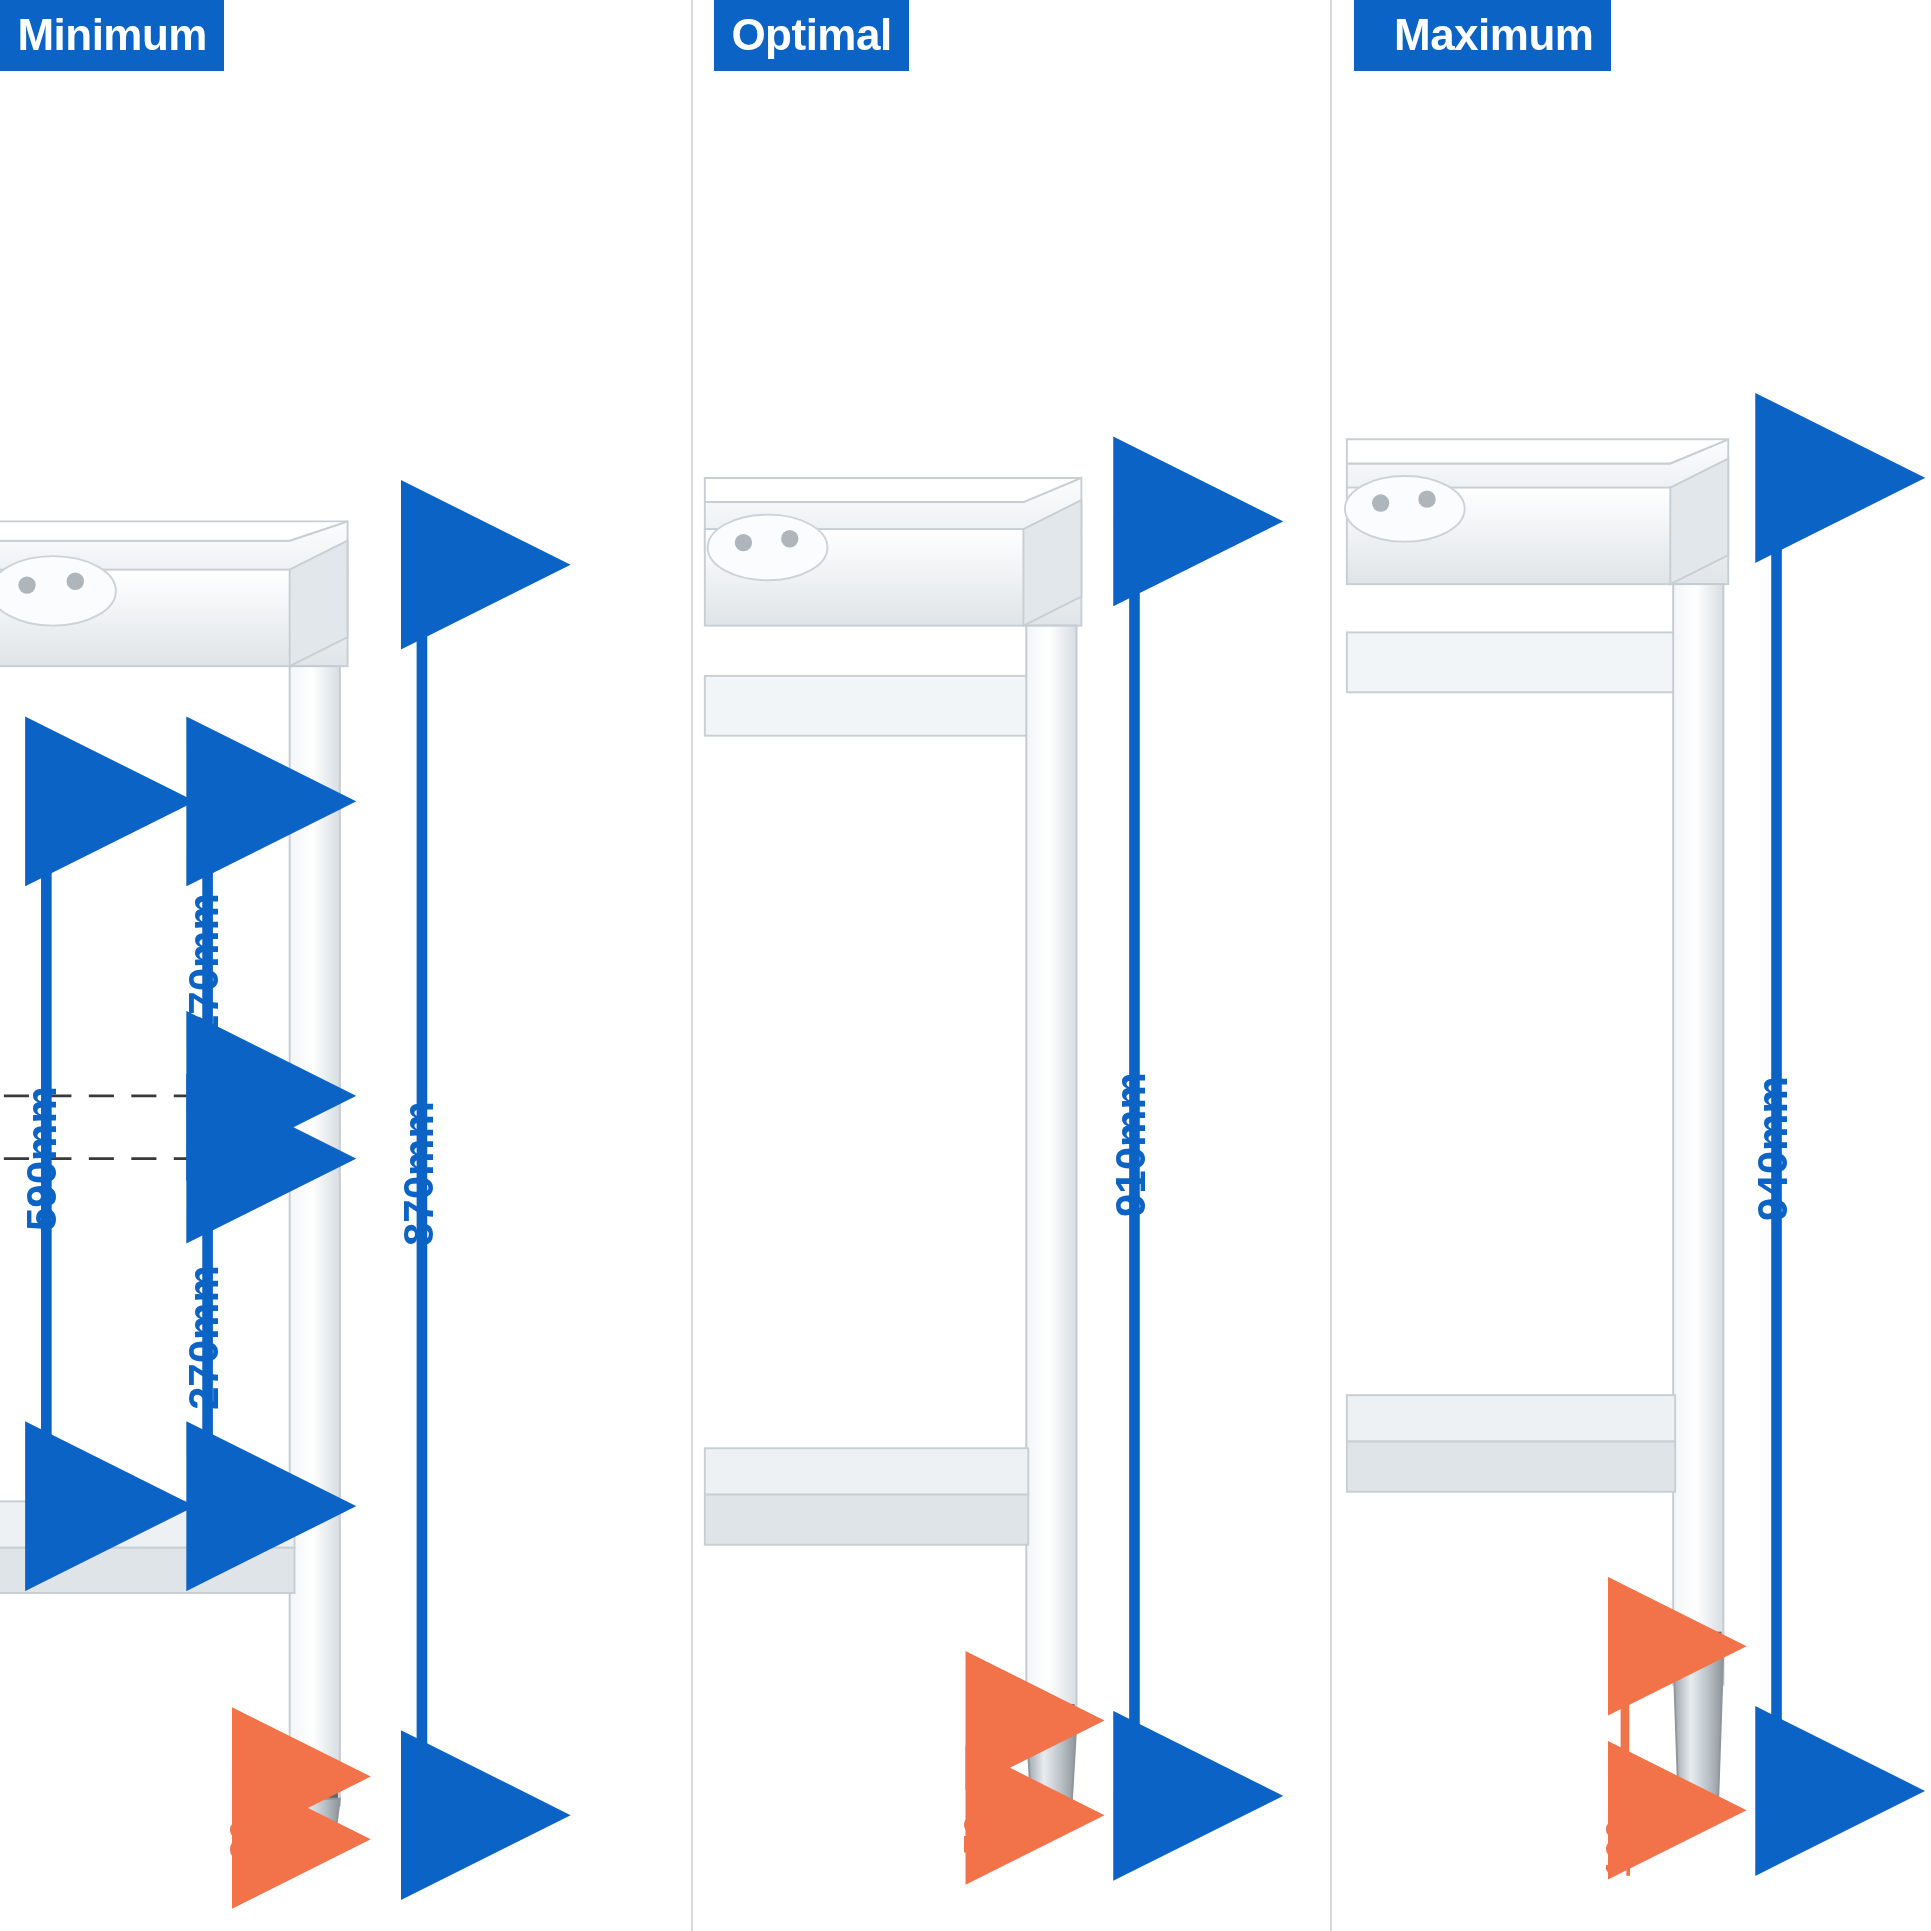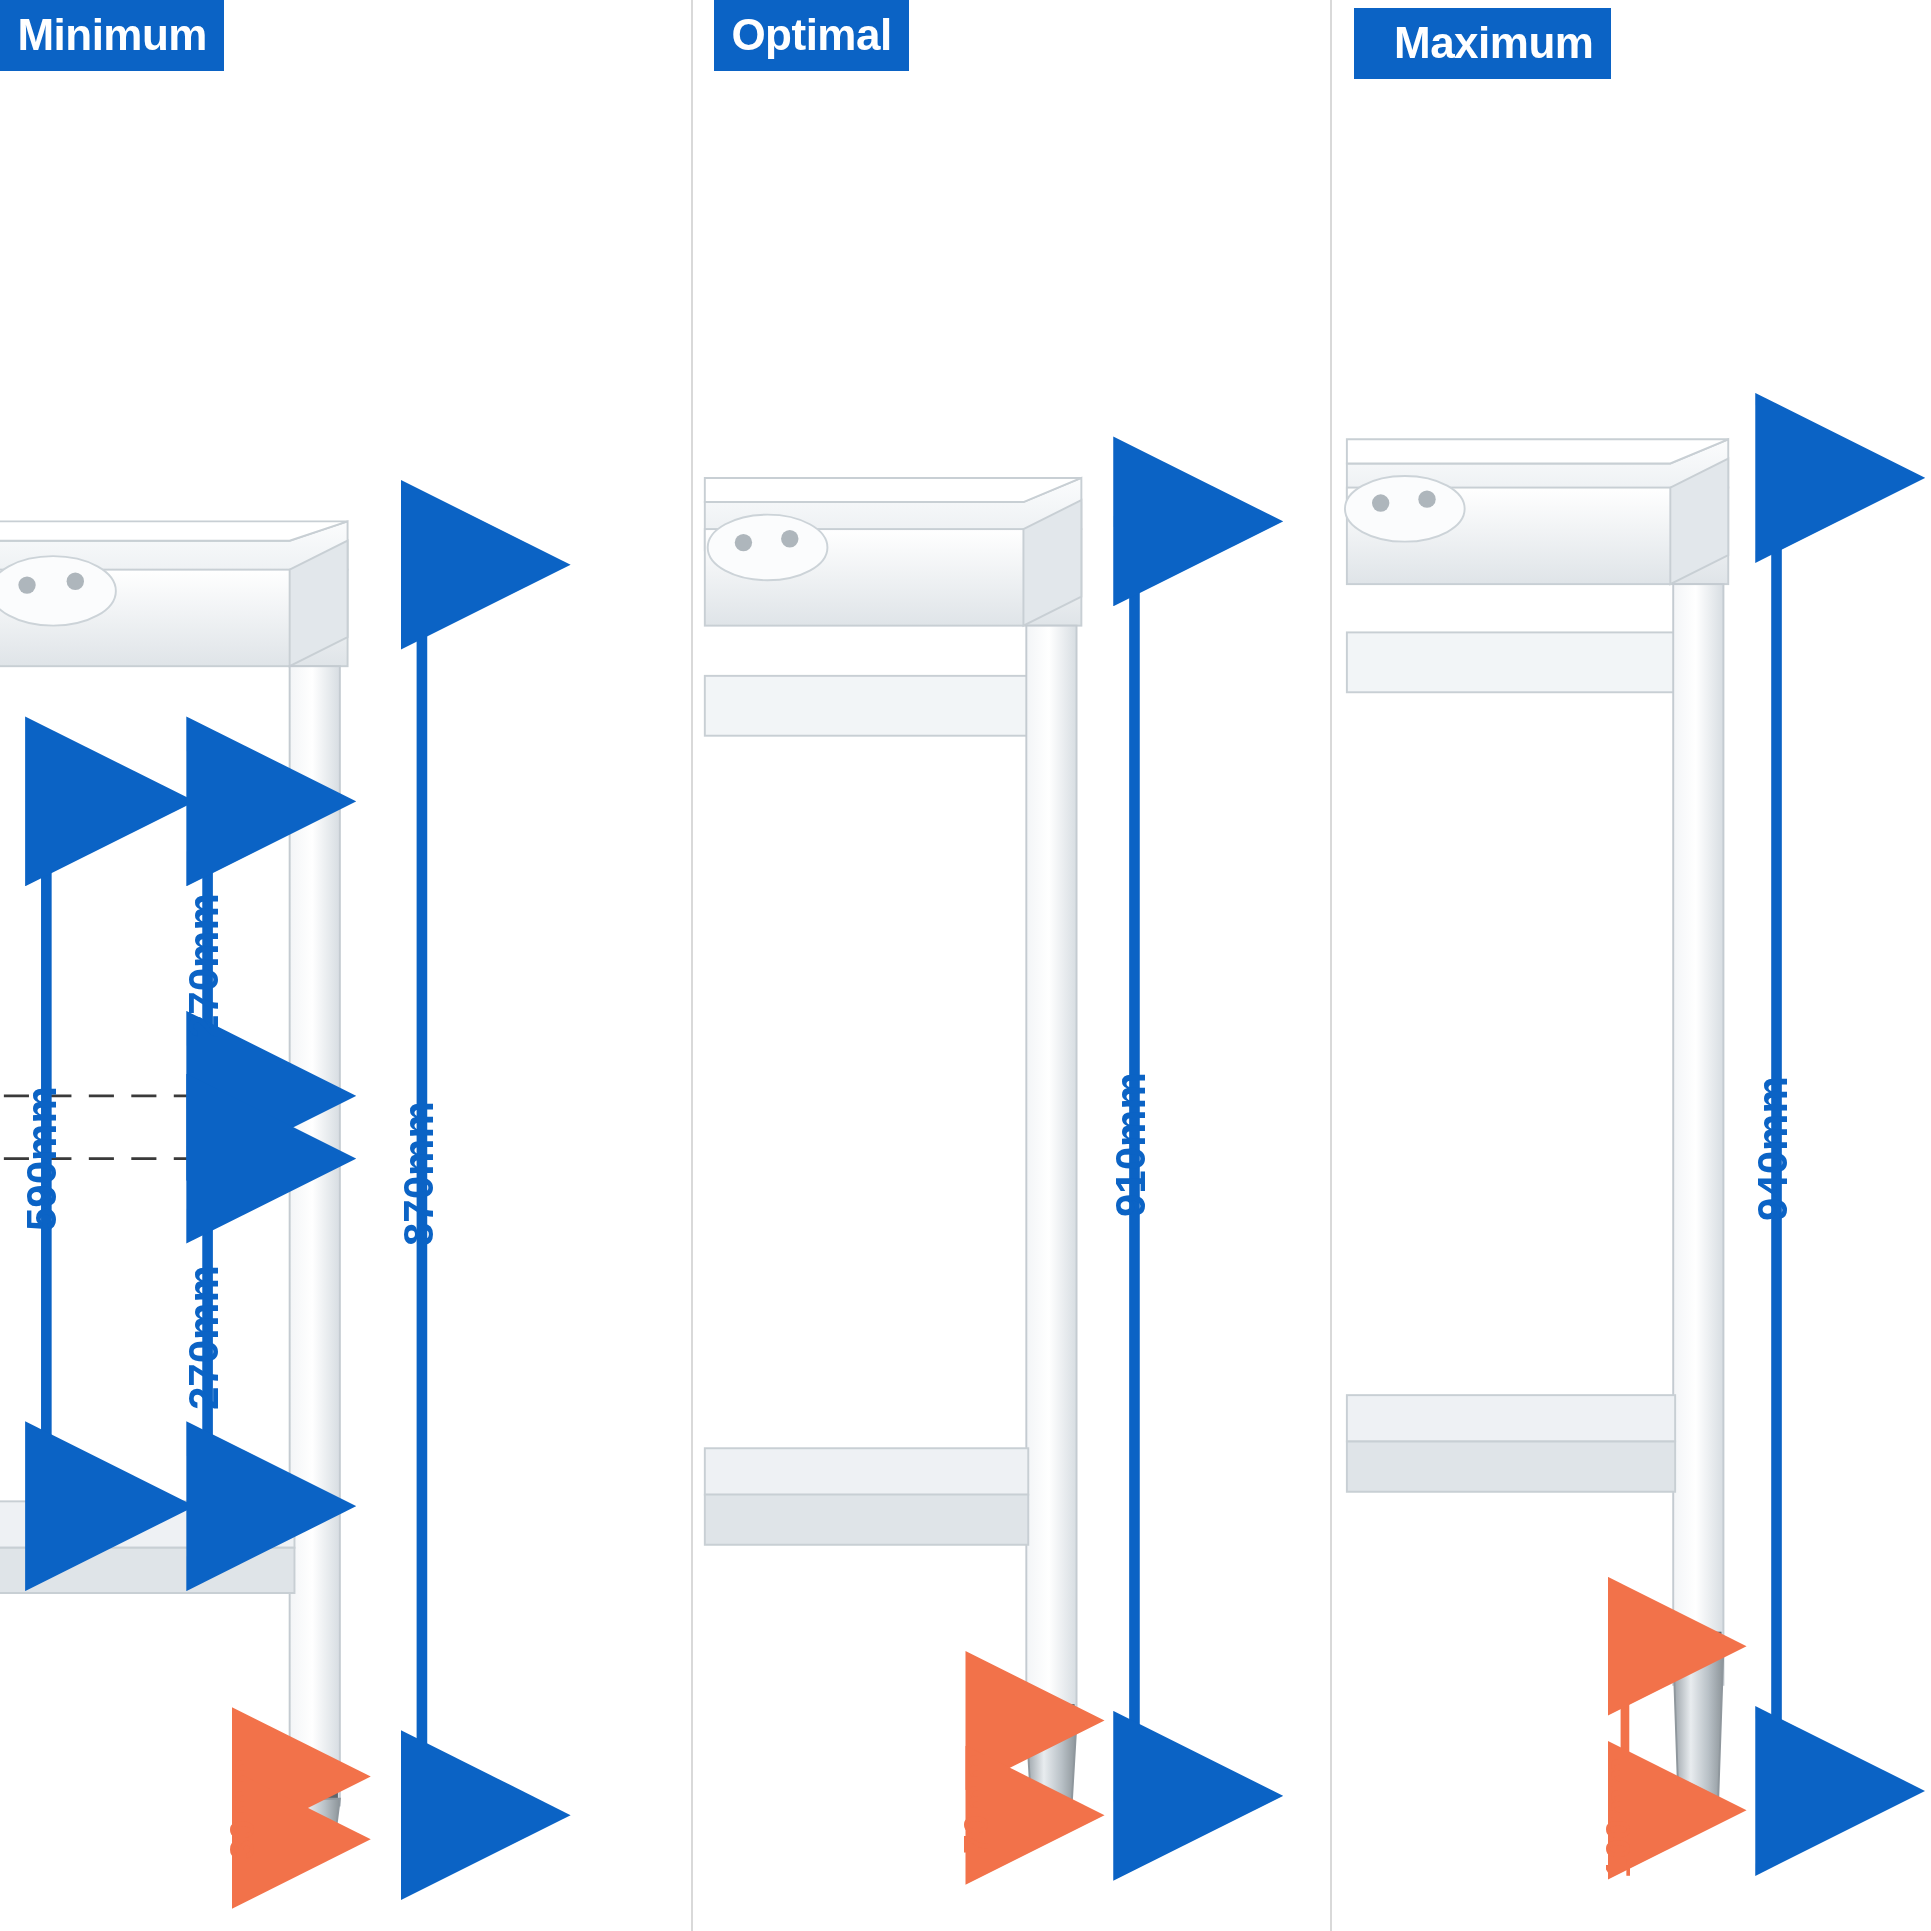--- a/index.html
+++ b/index.html
@@ -183,18 +183,18 @@
   <div class="dim-text" style="left:398px; top:1246px;">870mm</div>
   <div class="dim-text" style="left:21px; top:1231px;">590mm</div>
   <div class="dim-text" style="left:183px; top:1038px;">270mm</div>
   <div class="dim-text" style="left:183px; top:1410px;">270mm</div>
   <div class="dim-text orange" style="left:224px; top:1859px;">30mm</div>
 
   <div class="panel-label" style="left:714px; top:0px;text-align:center;">Optimal</div>
   <div class="dim-text" style="left:1110px; top:1217px;">910mm</div>
   <div class="dim-text orange" style="left:958px; top:1854px;">70mm</div>
 
-  <div class="panel-label" style="left:1354px; top:8px;padding-left:40px;">Maximum</div>
+  <div class="panel-label" style="left:1354px; top:0px;padding-left:40px;">Maximum</div>
   <div class="dim-text" style="left:1752px; top:1221px;">940mm</div>
   <div class="dim-text orange" style="left:1600px; top:1878px;">100mm</div>
 
 </div>
 
 
 </body></html>

